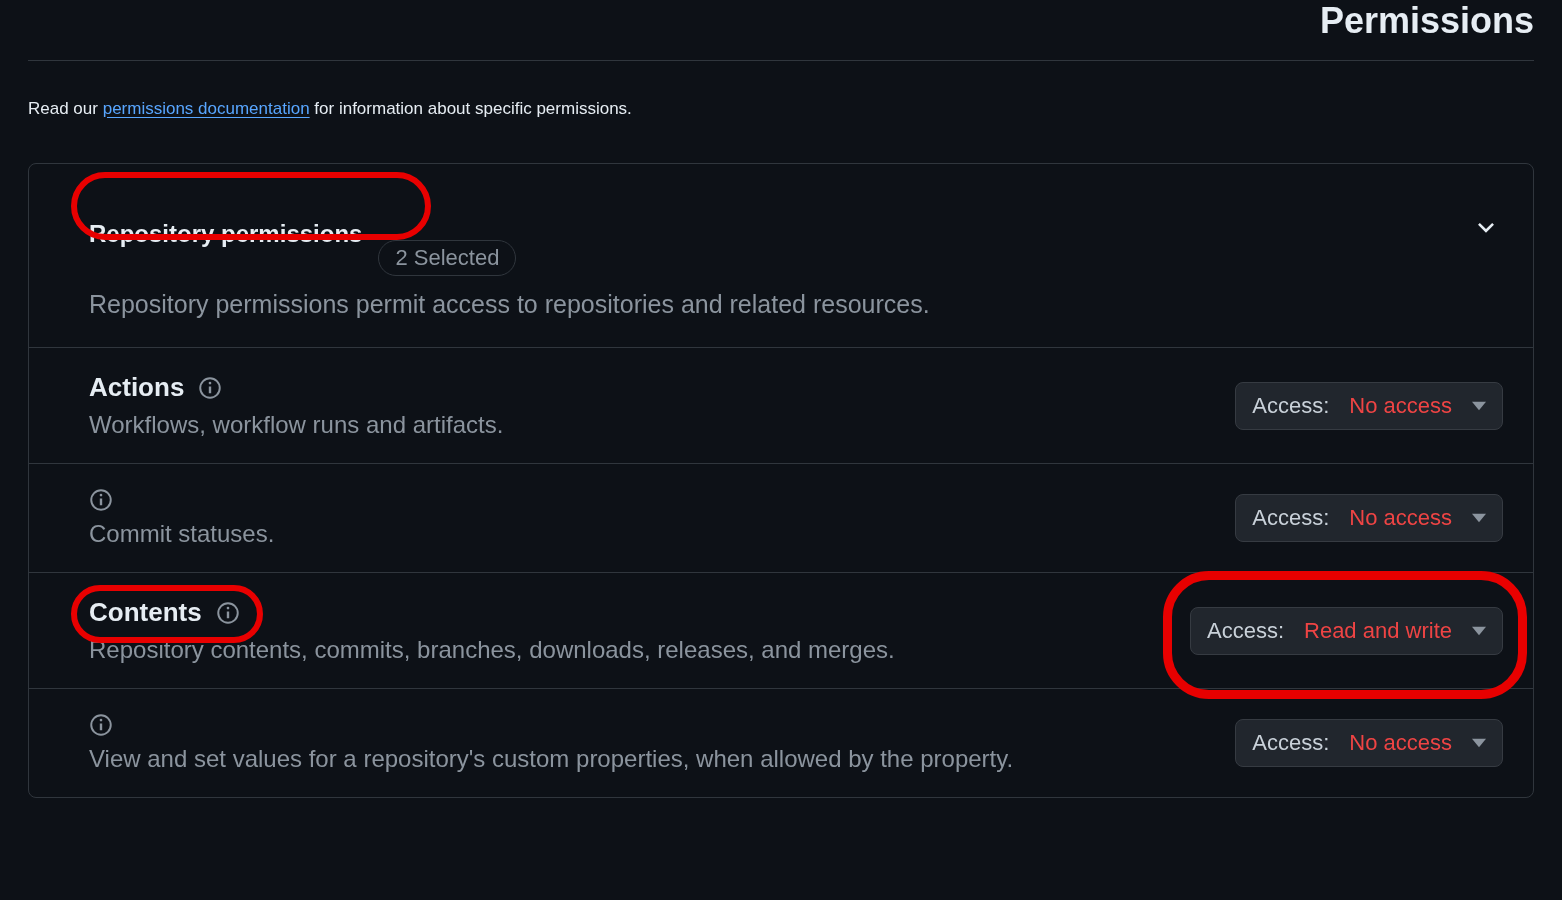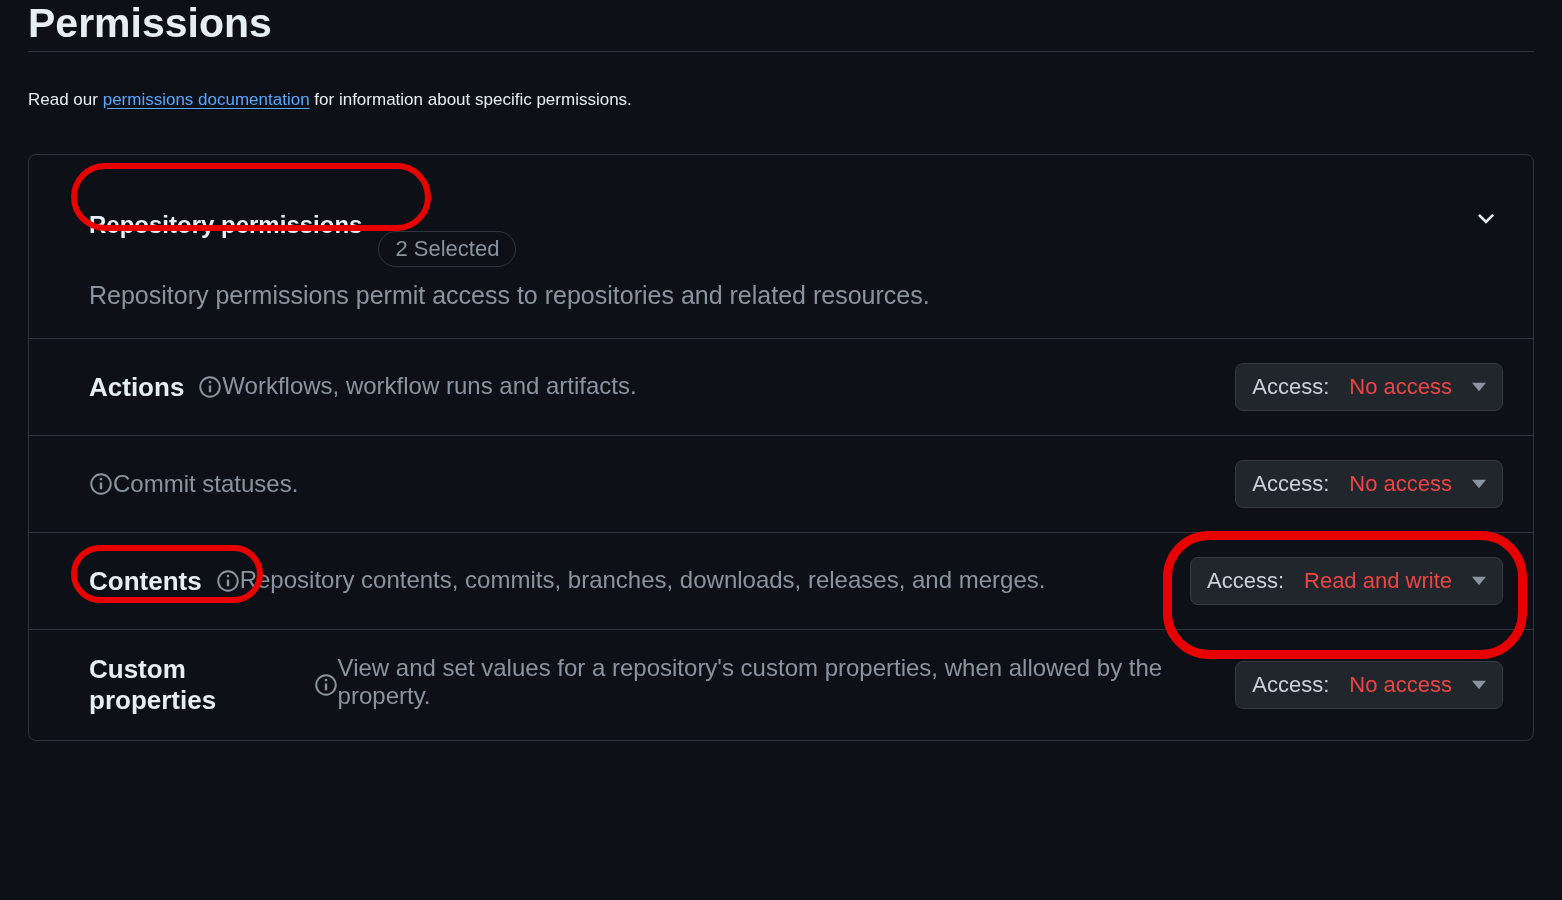--- a/index.html
+++ b/index.html
@@ -4,25 +4,26 @@
   <style>
     * { margin: 0; padding: 0; box-sizing: border-box; }
     body {
       background-color: #0d1117;
       color: #e6edf3;
       font-family: -apple-system, BlinkMacSystemFont, "Segoe UI", Helvetica, Arial, sans-serif;
       padding: 0 28px;
       font-size: 24px;
     }
     .page-title {
-      font-size: 41px;
+      font-size: 36px;
       font-weight: 600;
-      padding-bottom: 4px;
+      padding-bottom: 18px;
       border-bottom: 1px solid #30363d;
       margin-bottom: 38px;
+      text-align: right;
     }
     .intro-text {
       font-size: 17px;
       margin-bottom: 44px;
       color: #e6edf3;
     }
     .doc-link {
       color: #58a6ff;
       text-decoration: underline;
       text-underline-offset: 3px;
@@ -73,22 +74,22 @@
     .perm-row {
       display: flex;
       align-items: center;
       justify-content: space-between;
       padding: 24px 30px 24px 60px;
       border-bottom: 1px solid #30363d;
     }
     .perm-row:last-child { border-bottom: none; }
     .perm-left {
       display: flex;
-      flex-direction: row;
-      gap: 0;
+      flex-direction: column;
+      gap: 8px;
     }
     .perm-title-row {
       display: flex;
       align-items: center;
       gap: 14px;
     }
     .perm-title {
       font-size: 26px;
       font-weight: 600;
       color: #e6edf3;
@@ -220,21 +221,20 @@
           <path d="M0 0l5 6 5-6z"></path>
         </svg>
     </button>
     <div class="highlight-oval" style="left:42px; top:12px; width:192px; height:58px;"></div>
     <div class="highlight-oval" style="right:6px; top:-2px; width:364px; height:128px; border-width:9px; border-radius:46px;"></div>
   </div>
 
   <div class="perm-row">
     <div class="perm-left">
       <div class="perm-title-row">
-        <span class="perm-title">Custom properties</span>
         <span class="info-icon">
           <svg width="24" height="24" viewBox="0 0 16 16" fill="none" stroke="#8b949e" stroke-width="1.3">
               <circle cx="8" cy="8" r="6.5"></circle>
               <line x1="8" y1="7" x2="8" y2="11.5" stroke-width="1.6"></line>
               <circle cx="8" cy="4.7" r="0.9" fill="#8b949e" stroke="none"></circle>
             </svg>
         </span>
       </div>
       <div class="perm-desc">View and set values for a repository's custom properties, when allowed by the property.</div>
     </div>

